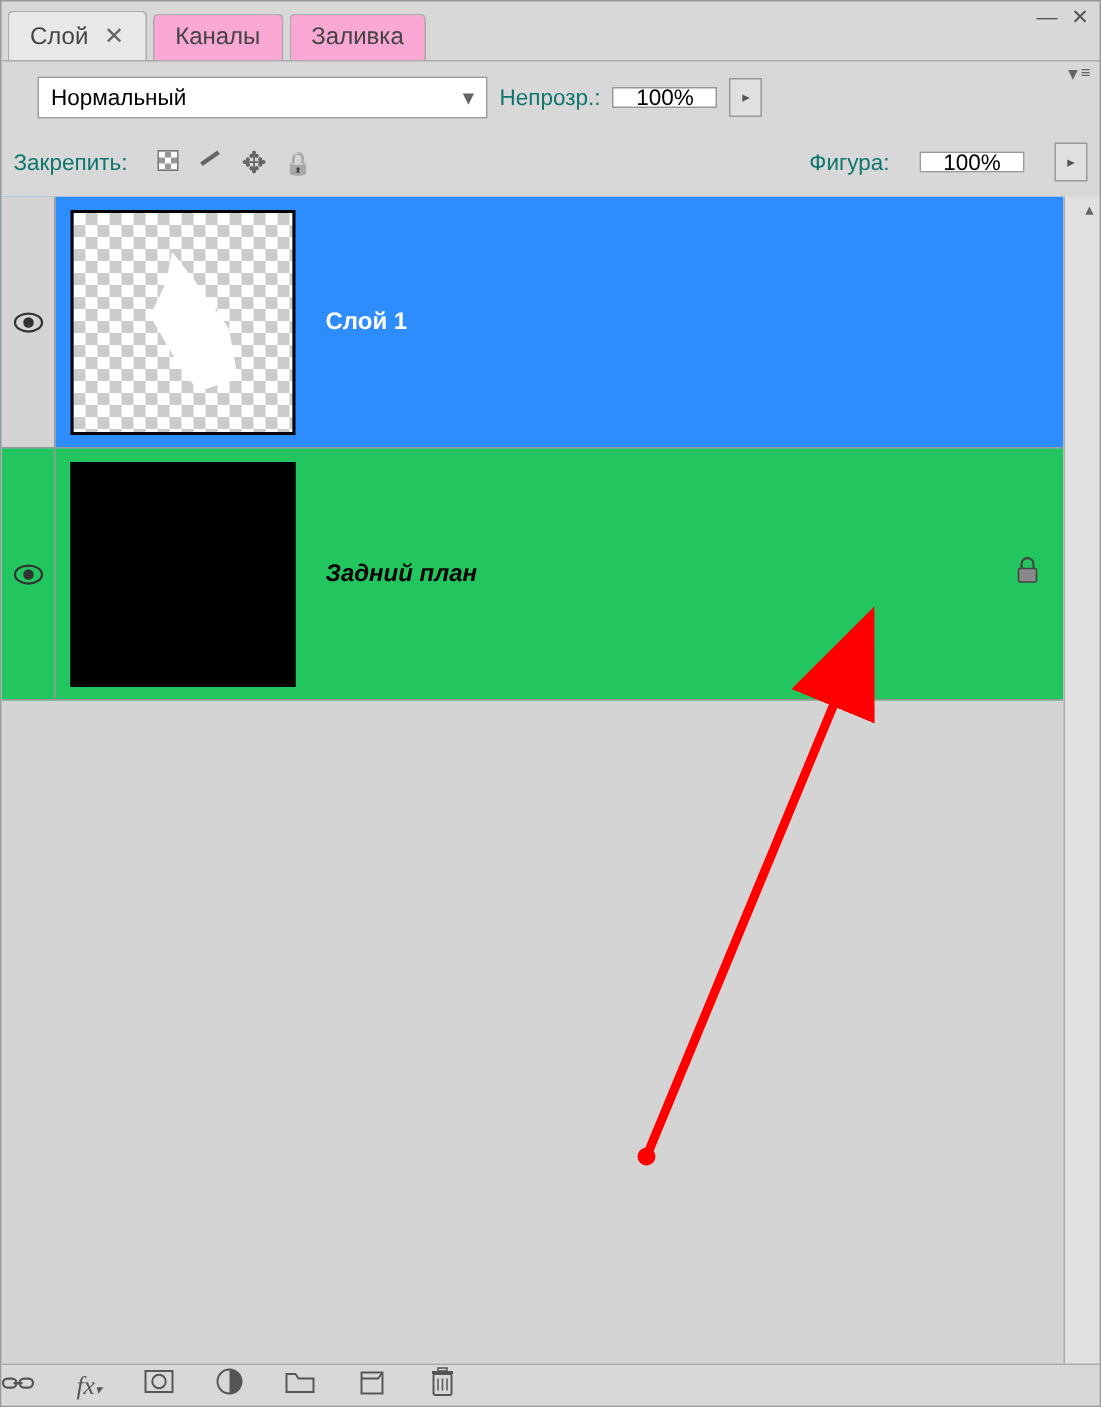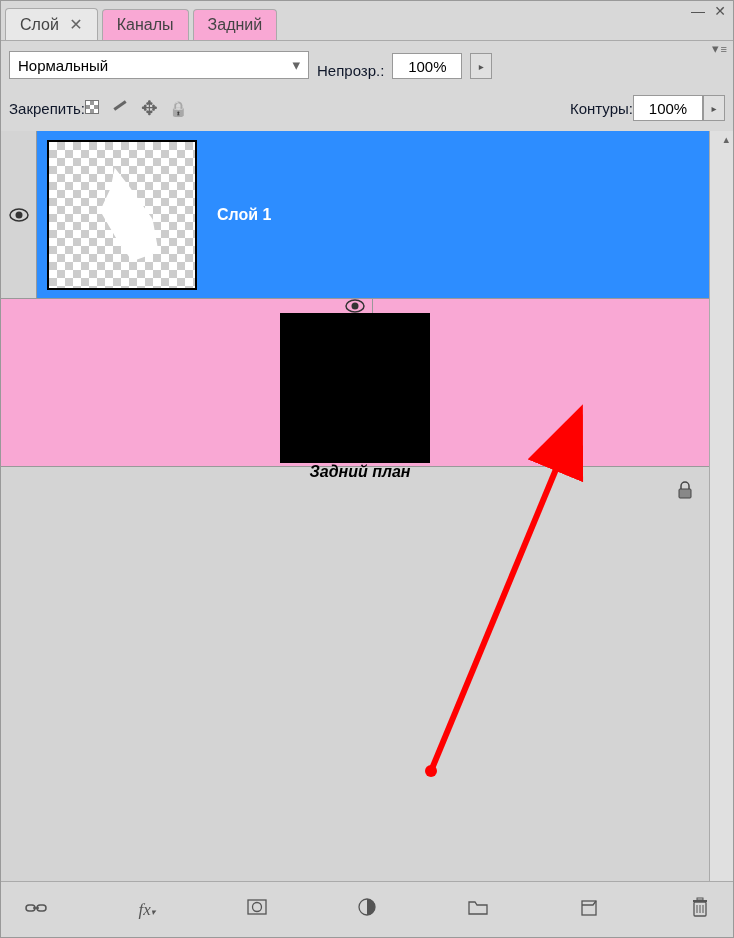--- a/index.html
+++ b/index.html
@@ -69,68 +69,68 @@
   .tab.active {
     background: #e8e8e8;
     font-weight: normal;
   }
   .tab .close {
     margin-left: 6px;
     color: #666;
   }
   .option-row {
     display: flex;
-    align-items: flex-end;
-    padding: 10px 8px;
+    align-items: center;
+    padding: 10px 24px;
     gap: 8px;
   }
   .blend-select {
     width: 300px;
     height: 28px;
     background: #fff;
     border: 1px solid #999;
     display: flex;
     align-items: center;
     padding: 0 8px;
     font-size: 15px;
     justify-content: space-between;
   }
   .blend-select .arrow {
     color: #666;
   }
   .label {
-    color: #0f172a;
+    color: #0f766e;
     font-size: 15px;
   }
   .pct-input {
     background: #fff;
     border: 1px solid #999;
     width: 70px;
-    height: 26px;
+    height: 14px;
     display: flex;
     align-items: center;
     justify-content: center;
     font-size: 15px;
   }
   .triangle-btn {
     width: 22px;
     height: 26px;
     border: 1px solid #999;
     background: #e0e0e0;
     display: flex;
     align-items: center;
     justify-content: center;
     font-size: 10px;
     color: #555;
   }
   .lock-row {
     display: flex;
     align-items: center;
     padding: 6px 8px 10px 8px;
-    gap: 0;
+    gap: 20px;
   }
   .lock-icons {
     display: flex;
     gap: 12px;
     align-items: center;
   }
   .lock-icons span {
     font-size: 18px;
     color: #666;
     cursor: pointer;
@@ -163,23 +163,22 @@
     display: flex;
     align-items: center;
     height: 168px;
     border-bottom: 1px solid #999;
   }
   .layer.selected {
     background: #2d8dff;
     color: #fff;
   }
   .layer.bg {
-    background: #f9a8d4;
+    background: #22c55e;
     color: #000;
-    flex-direction: column;
   }
   .eye-col {
     width: 36px;
     display: flex;
     align-items: center;
     justify-content: center;
     font-size: 18px;
     color: #333;
     border-right: 1px solid #999;
     height: 100%;
@@ -261,27 +260,27 @@
     font-family: Arial, sans-serif;
     font-weight: normal;
   }
   .arrow-svg {
     position: absolute;
     pointer-events: none;
     left: 0;
     top: 0;
   }
   .bottom-bar {
-    height: 56px;
+    height: 28px;
     background: #d8d8d8;
     border-top: 1px solid #aaa;
     display: flex;
     align-items: center;
-    justify-content: space-between;
-    padding: 0 24px;
+    justify-content: flex-start;
+    padding: 0 0;
     gap: 28px;
   }
   .bottom-bar span {
     font-size: 18px;
     color: #555;
     cursor: pointer;
   }
   .checker-icon {
     width: 14px;
     height: 14px;
@@ -326,21 +325,21 @@
 
   <div class="tabs">
     <div class="tab active">
       <span>Слой</span>
       <span class="close">✕</span>
     </div>
     <div class="tab">
       <span>Каналы</span>
     </div>
     <div class="tab">
-      <span>Задний</span>
+      <span>Заливка</span>
     </div>
   </div>
 
   <div class="option-row">
     <div class="blend-select">
       <span>Нормальный</span>
       <span class="arrow">▾</span>
     </div>
     <span class="label">Непрозр.:</span>
     <div class="pct-input">
@@ -351,21 +350,21 @@
 
   <div class="lock-row">
     <span class="label">Закрепить:</span>
     <div class="lock-icons">
       <span><span class="checker-icon"></span></span>
       <span><span class="brush-icon"></span></span>
       <span class="move-icon"></span>
       <span class="lock-mini"></span>
     </div>
     <span style="flex:1"></span>
-    <span class="label">Контуры:</span>
+    <span class="label">Фигура:</span>
     <div class="pct-input">
       <span>100%</span>
     </div>
     <div class="triangle-btn">▸</div>
   </div>
 
   <div class="layers-container">
     <div class="layers-list">
 
       <div class="layer selected">

